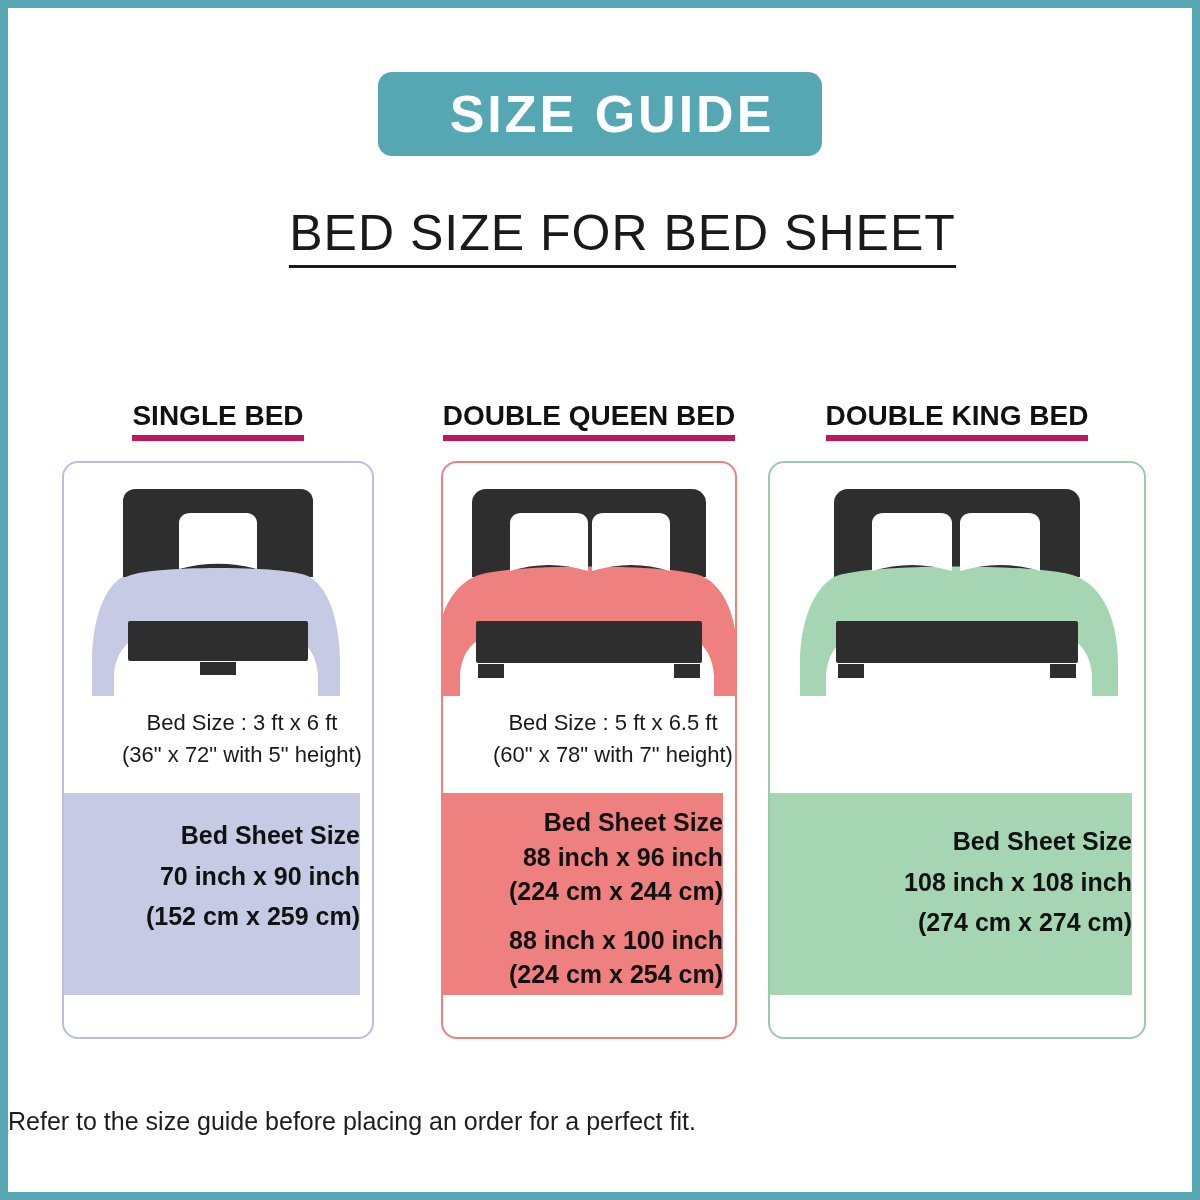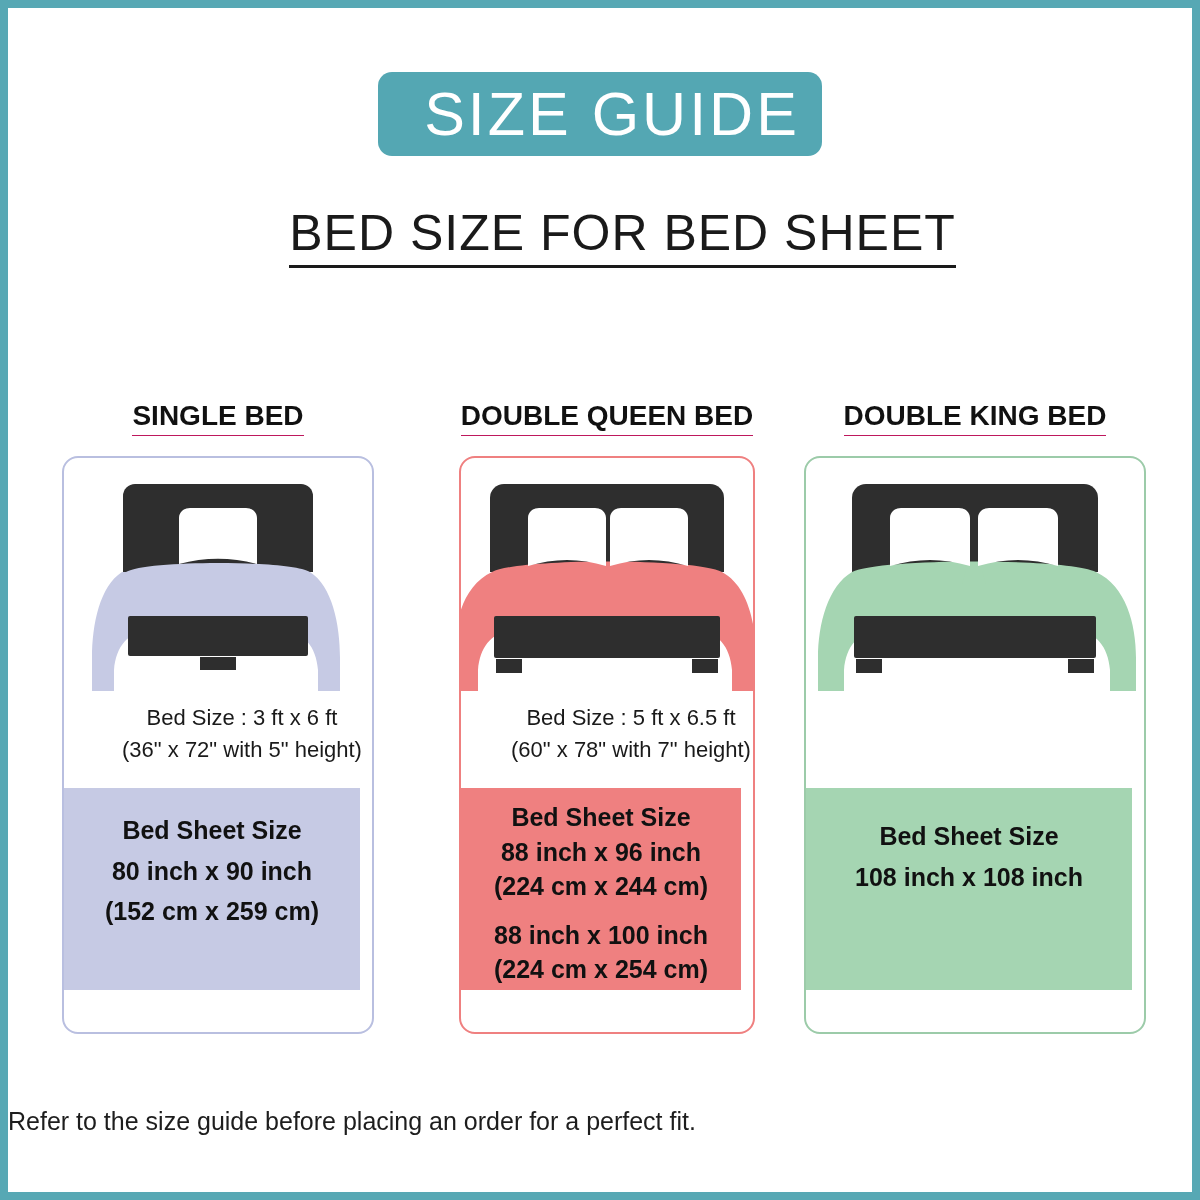--- a/index.html
+++ b/index.html
@@ -32,23 +32,23 @@
     background: #54a7b3;
     border-radius: 14px;
     width: 444px;
     height: 84px;
     display: flex;
     align-items: center;
     justify-content: center;
   }
   .banner-text {
     color: #ffffff;
-    font-size: 61px;
+    font-size: 52px;
     letter-spacing: 3px;
-    font-weight: 400;
+    font-weight: 700;
     line-height: 1;
     margin-left: 24px;
   }
 
   
   .main-title-wrap {
     position: absolute;
     top: 198px;
     left: 0;
     width: 100%;
@@ -71,33 +71,33 @@
     position: absolute;
     top: 392px;
     left: 54px;
     width: 1084px;
     display: flex;
     justify-content: space-between;
   }
   .column { width: 332px; }
   .col-single { width: 312px; }
   .col-queen  { width: 332px; padding-left: 36px; }
-  .col-king   { width: 342px; }
+  .col-king   { width: 378px; }
 
   .col-heading {
     text-align: center;
     font-size: 28px;
     font-weight: bold;
     color: #111111;
     letter-spacing: 0px;
     margin-bottom: 20px;
     white-space: nowrap;
   }
   .col-heading span {
-    border-bottom: 1px solid #be185d;
+    border-bottom: 6px solid #be185d;
     padding-bottom: 3px;
     display: inline-block;
   }
 
   
   .card {
     position: relative;
     border: 2px solid #b9bfe0;
     border-radius: 16px;
     background: #ffffff;
@@ -132,21 +132,21 @@
   }
 
   
   .sheet-panel {
     position: absolute;
     left: 0;
     right: 12px;
     top: 330px;
     height: 202px;
     background: #c6cae4;
-    text-align: center;
+    text-align: right;
     padding-top: 22px;
   }
   .sheet-panel-queen { background: #ef8080; top: 330px; height: 202px; padding-top: 12px; }
   .sheet-panel-king  { background: #a5d5b2; top: 330px; height: 202px; padding-top: 28px; }
 
   .sheet-line {
     font-size: 25px;
     font-weight: bold;
     color: #111111;
     line-height: 1.62;
@@ -208,21 +208,21 @@
           </div>
         </div>
 
         <div class="bed-size">
           <div>Bed Size : 3 ft x 6 ft</div>
           <div>(36" x 72" with 5" height)</div>
         </div>
 
         <div class="sheet-panel">
           <div class="sheet-line">Bed Sheet Size</div>
-          <div class="sheet-line">80 inch x 90 inch</div>
+          <div class="sheet-line">70 inch x 90 inch</div>
           <div class="sheet-line">(152 cm x 259 cm)</div>
         </div>
 
       </div>
     </div>
 
     <div class="column col-queen">
       <div class="col-heading">
         <span>DOUBLE QUEEN BED</span>
       </div>
@@ -295,20 +295,21 @@
               <rect x="46" y="183" width="26" height="14" fill="#2e2e2e"></rect>
               <rect x="258" y="183" width="26" height="14" fill="#2e2e2e"></rect>
             </svg>
           </div>
         </div>
 
 
         <div class="sheet-panel sheet-panel-king">
           <div class="sheet-line">Bed Sheet Size</div>
           <div class="sheet-line">108 inch x 108 inch</div>
+          <div class="sheet-line">(274 cm x 274 cm)</div>
         </div>
 
       </div>
     </div>
 
   </div>
 
   <div class="footer">Refer to the size guide before placing an order for a perfect fit.</div>
 
 </div>

